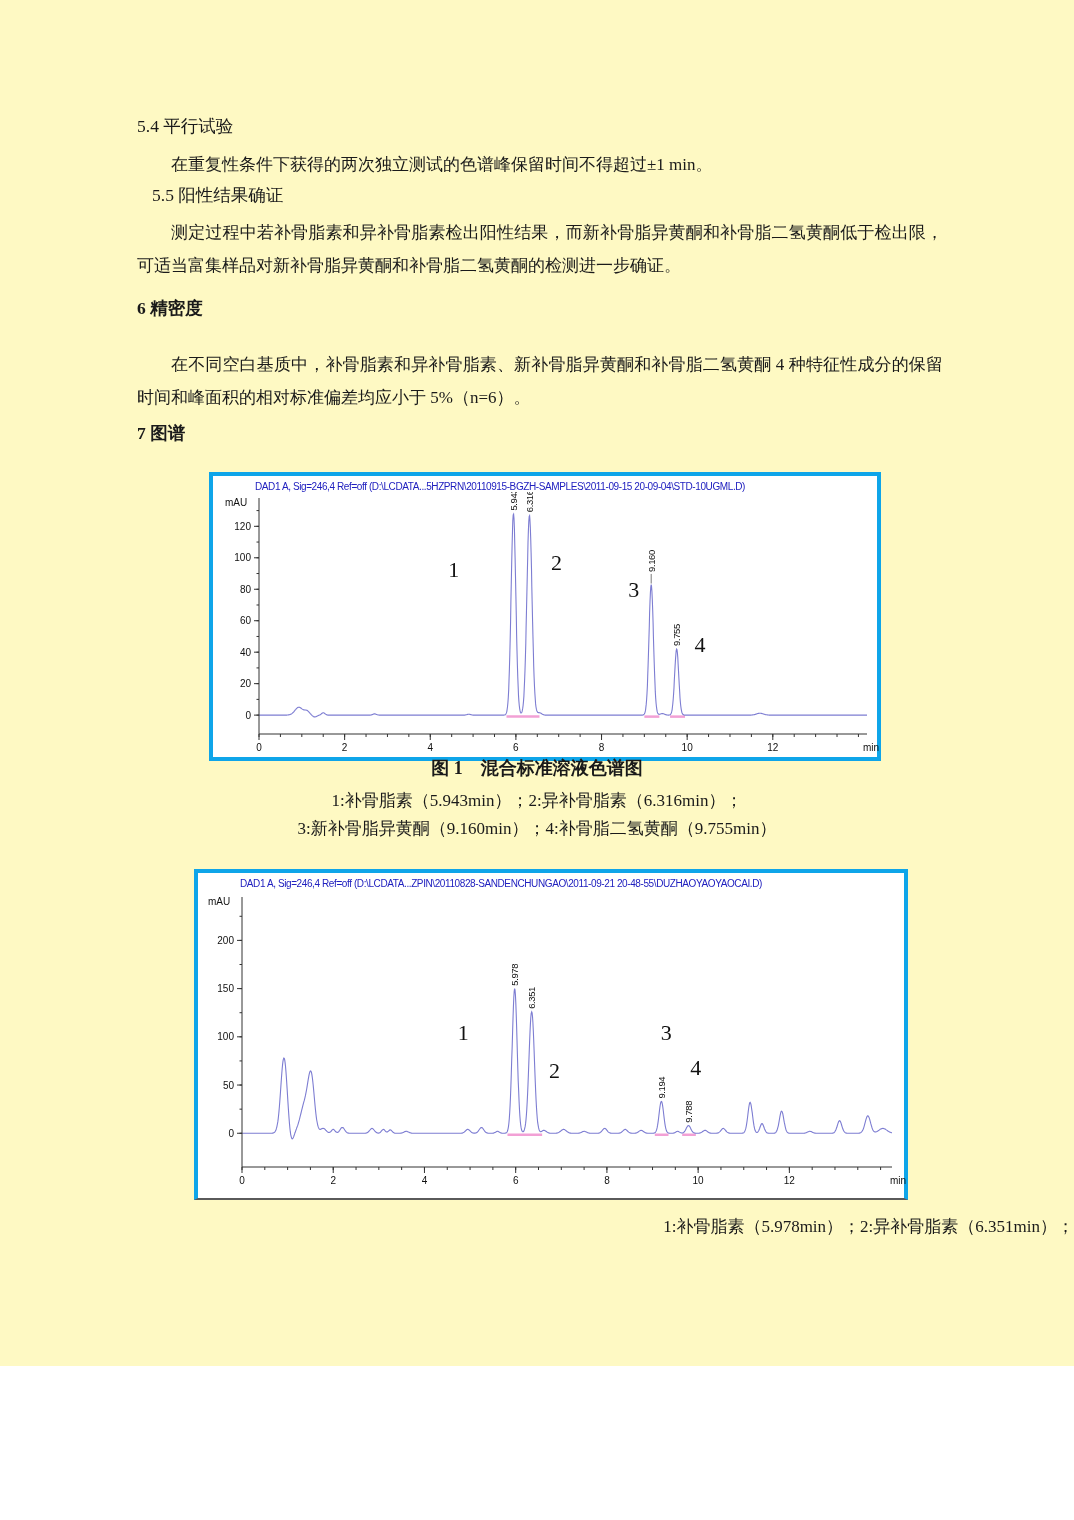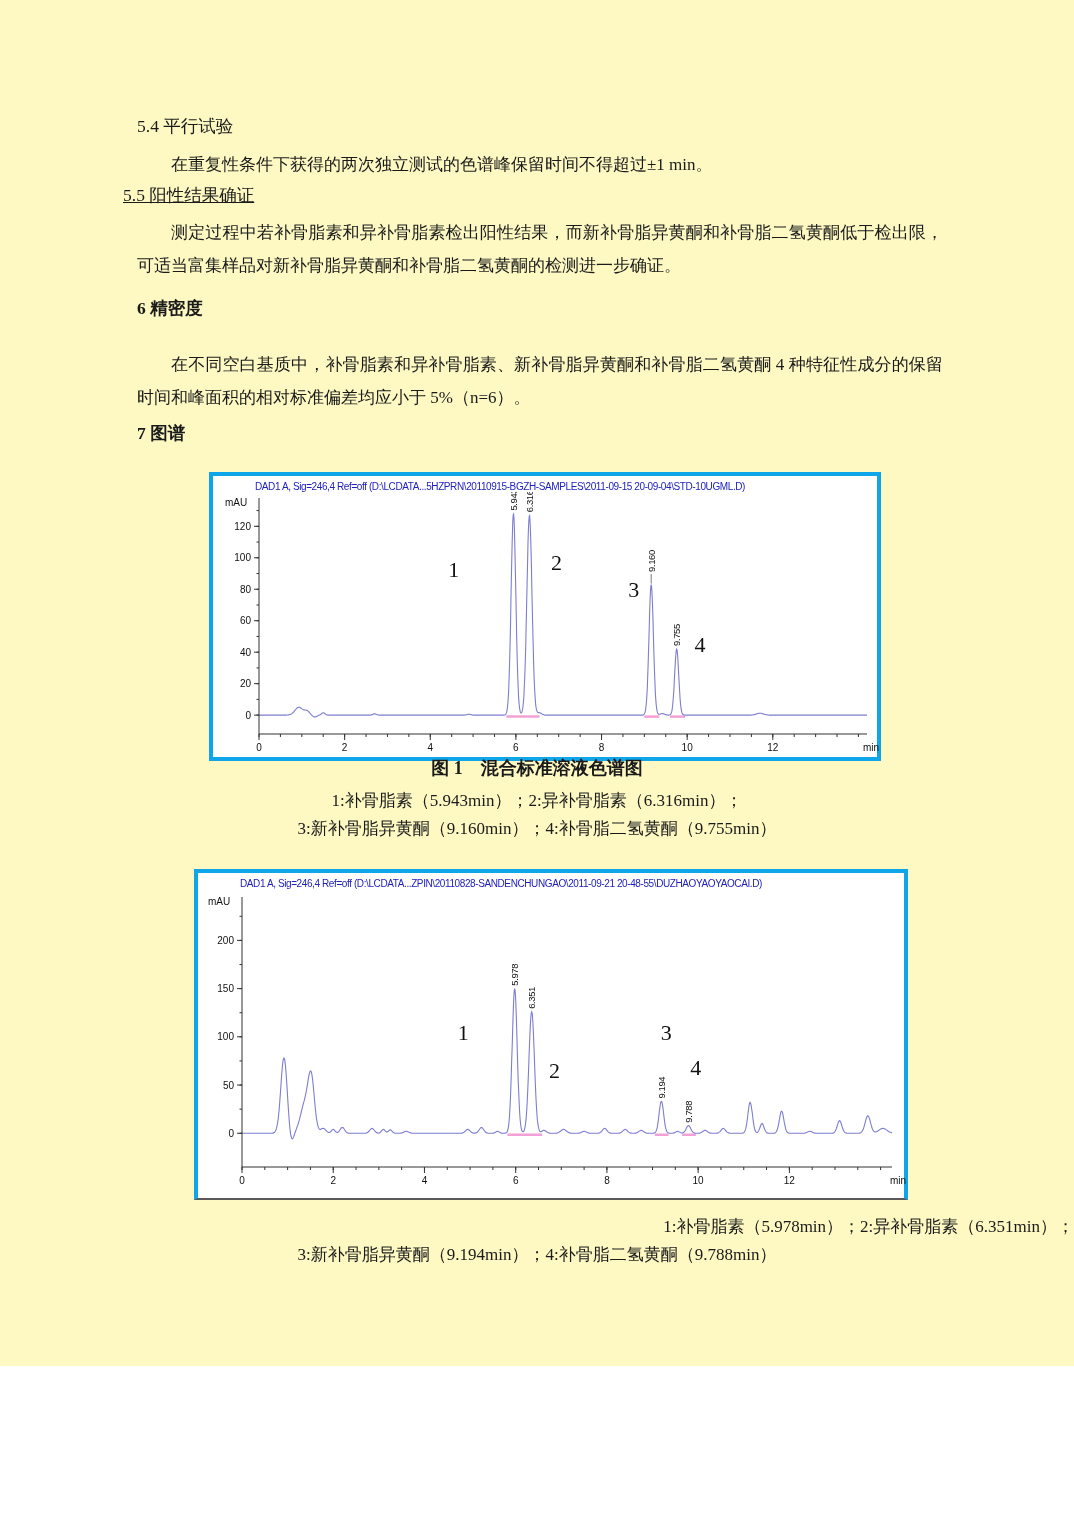--- a/index.html
+++ b/index.html
@@ -33,21 +33,21 @@
 </style>
 </head>
 <body>
 
 <div class="page">
 
   <div class="abs sec-title" style="left:137px; top:114px;">5.4 平行试验</div>
 
   <div class="abs para" style="left:171px; top:148px; width:790px;">在重复性条件下获得的两次独立测试的色谱峰保留时间不得超过±1 min。</div>
 
-  <div class="abs sec-title" style="left:123px; top:183px;text-decoration:underline;">5.5 阳性结果确证</div>
+  <div class="abs sec-title" style="left:152px; top:183px;">5.5 阳性结果确证</div>
 
   <div class="abs para indent" style="left:137px; top:216px; width:806px;">测定过程中若补骨脂素和异补骨脂素检出阳性结果，而新补骨脂异黄酮和补骨脂二氢黄酮低于检出限，可适当富集样品对新补骨脂异黄酮和补骨脂二氢黄酮的检测进一步确证。</div>
 
   <div class="abs sec-title bold" style="left:137px; top:296px;">6 精密度</div>
 
   <div class="abs para indent" style="left:137px; top:348px; width:806px;">在不同空白基质中，补骨脂素和异补骨脂素、新补骨脂异黄酮和补骨脂二氢黄酮 4 种特征性成分的保留时间和峰面积的相对标准偏差均应小于 5%（n=6）。</div>
 
   <div class="abs sec-title bold" style="left:137px; top:421px;">7 图谱</div>
 
   <figure class="fig-box" style="left:209px; top:472px; width:672px; height:289px;">
@@ -230,18 +230,17 @@
         <text transform="translate(493.9701754385965 233.64285714285714) rotate(-90)" class="ptag">9.788</text>
         <text x="265.2280701754386" y="150.71428571428572" text-anchor="middle" class="anno">1</text>
         <text x="356.4561403508772" y="189.28571428571428" text-anchor="middle" class="anno">2</text>
         <text x="468.2105263157895" y="150.71428571428572" text-anchor="middle" class="anno">3</text>
         <text x="497.859649122807" y="186.39285714285714" text-anchor="middle" class="anno">4</text>
       </svg>
   </figure>
 
   <div class="abs caption" style="top:1206px;">
     <div class="cap-line" style="margin-top:9px;text-align:right;">1:补骨脂素（5.978min）；2:异补骨脂素（6.351min）；</div>
-    <div class="cap-line" style="margin-top:5px;">3:新补骨脂异黄酮（9.194min）；4:补骨脂二氢黄酮（9.788min）</div>
   </div>
 
   <div class="abs page-number" style="top:1390px;">230</div>
 
 </div>
 
 </body></html>

